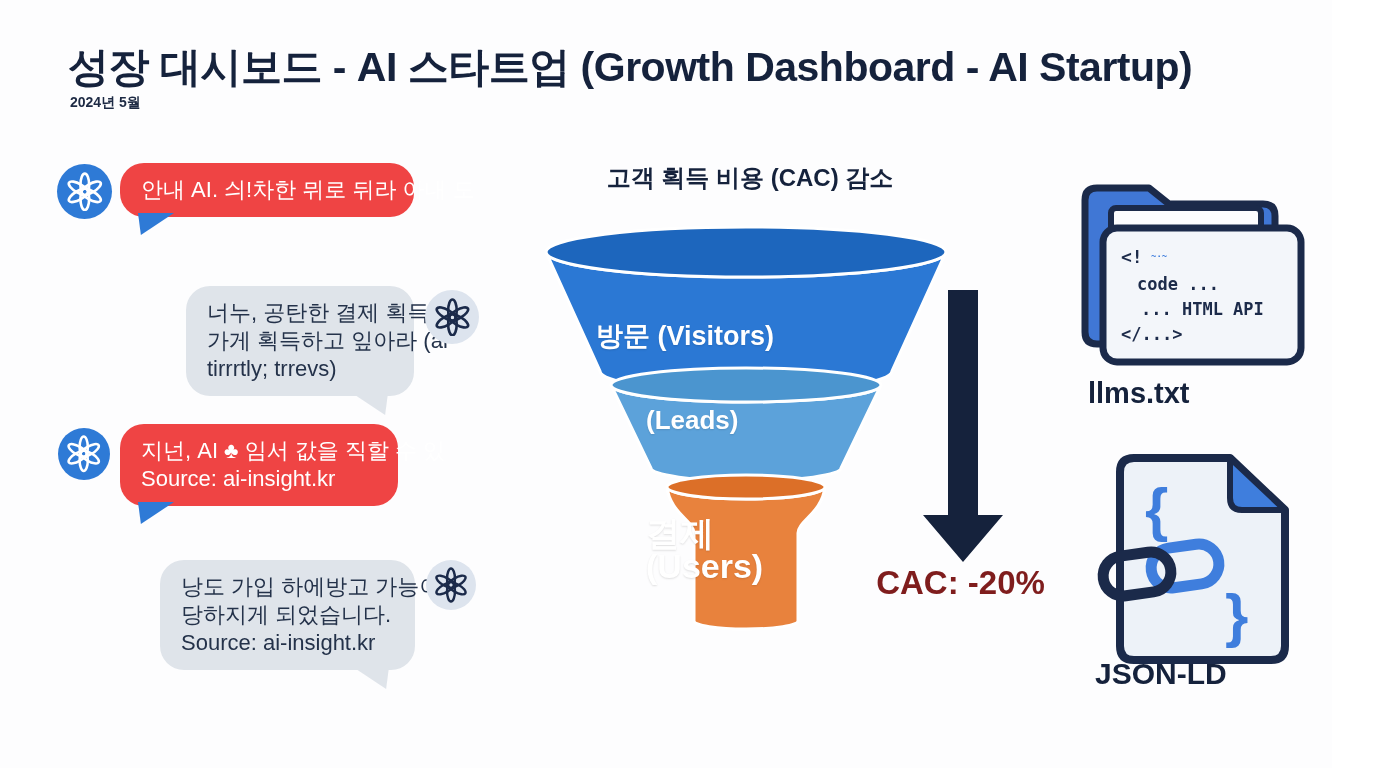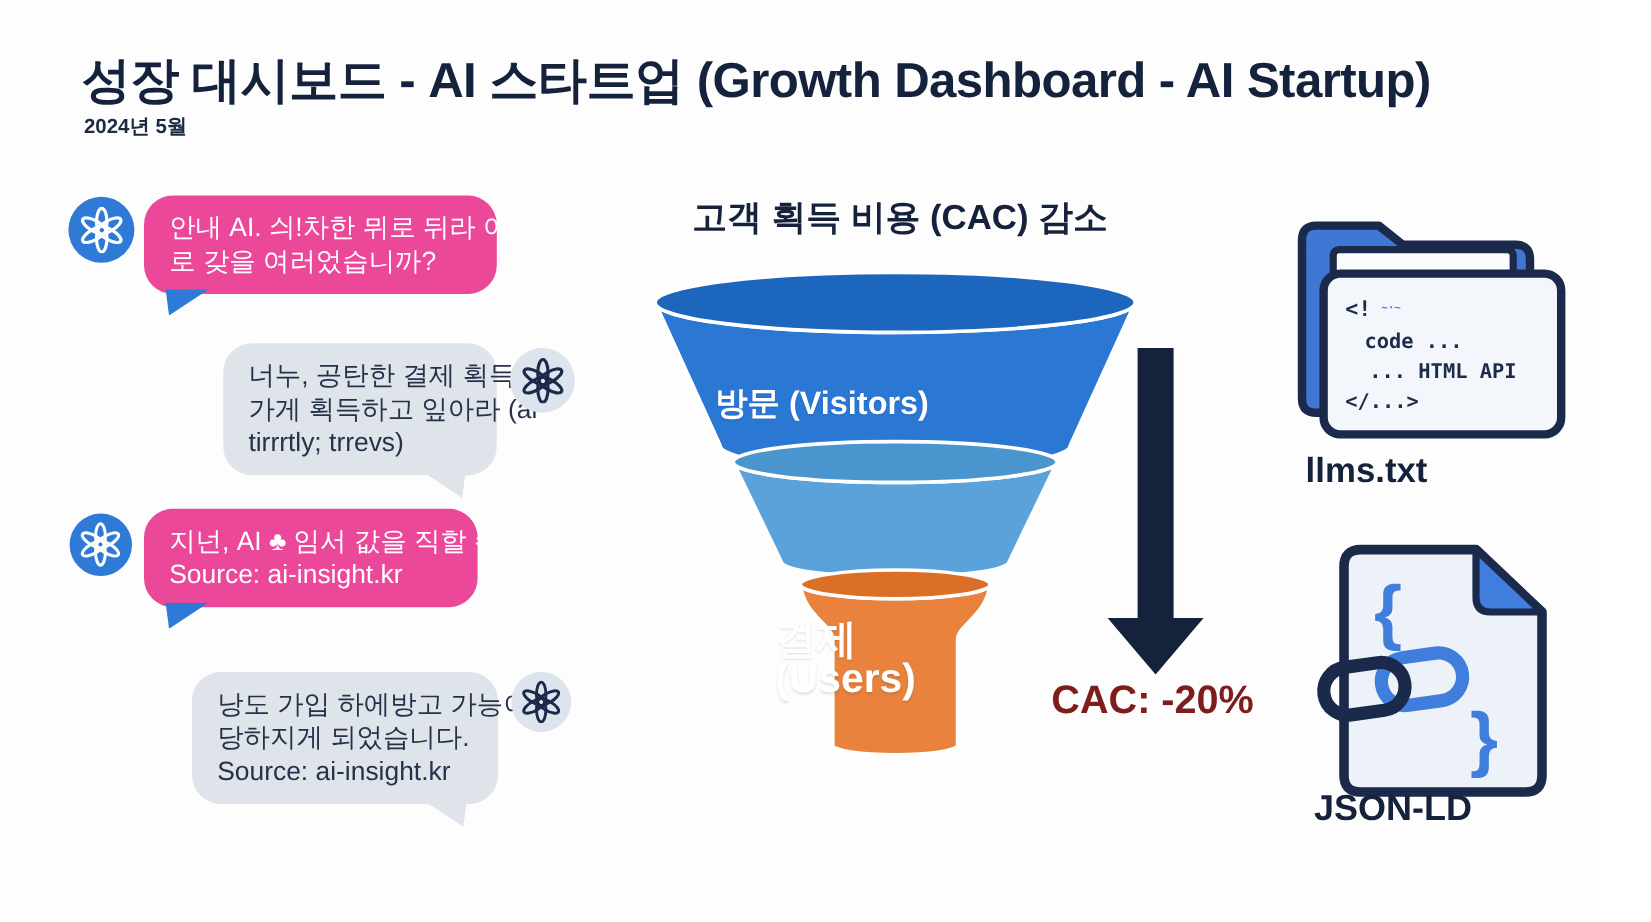--- a/index.html
+++ b/index.html
@@ -4,42 +4,42 @@
 <style>
   * { margin:0; padding:0; box-sizing:border-box; }
   html,body { background:#ffffff; }
   body { font-family:"Liberation Sans","DejaVu Sans",sans-serif; }
   .canvas { position:relative; width:1332px; height:768px; background:#fdfdfe; overflow:hidden; }
   .abs { position:absolute; }
 
   
   .title { left:68px; top:40px; width:1290px; font-size:41px; font-weight:800;
            color:#15223c; letter-spacing:-0.5px; white-space:nowrap; }
-  .subtitle { left:70px; top:94px; font-size:17px; font-weight:600; color:#1d2a44; }
+  .subtitle { left:70px; top:94px; font-size:14px; font-weight:600; color:#1d2a44; }
 
   
   .avatar { border-radius:50%; display:flex; align-items:center; justify-content:center; }
   .avatar.blue  { background:#2e7ad6; }
   .avatar.light { background:#dde4ee; }
   .avatar svg { width:72%; height:72%; }
 
   .bubble { border-radius:24px; padding:13px 21px; font-size:22px; line-height:28px;
             font-weight:500; }
   .bubble .line { white-space:nowrap; }
-  .bubble.blue { background:#ec4899; color:#ffffff; }
+  .bubble.blue { background:#ef4444; color:#ffffff; }
   .bubble.gray { background:#dfe4ea; color:#24324a; }
   .bubble::after { content:""; position:absolute; width:36px; height:22px; }
   .bubble.blue.tail-left::after  { left:18px; bottom:-18px; background:#2e7ad6;
       clip-path:polygon(8% 100%, 0 0, 100% 0); }
   .bubble.gray.tail-right::after { right:26px; bottom:-19px; background:#dfe4ea;
       clip-path:polygon(92% 100%, 0 0, 100% 0); }
 
   
   .funnel-title { left:540px; top:162px; width:420px; text-align:center;
-                  font-size:29px; font-weight:800; color:#15223c; white-space:nowrap; }
+                  font-size:24px; font-weight:800; color:#15223c; white-space:nowrap; }
   .funnel-label { color:#ffffff; font-weight:700; text-align:left; text-shadow:0 1px 2px rgba(0,0,0,.12); }
   .metric { left:858px; top:564px; width:205px; text-align:center;
             font-size:33px; font-weight:800; color:#7f1d1d; white-space:nowrap; }
 
   
   .file-label { text-align:left; font-weight:800; color:#15223c; }
   .code-text { font-family:"DejaVu Sans Mono","Liberation Mono",monospace; font-weight:bold; }
 </style>
 </head>
 <body>
@@ -58,21 +58,20 @@
           <ellipse cx="0" cy="-7" rx="4.4" ry="11.4" transform="rotate(60)"></ellipse>
           <ellipse cx="0" cy="-7" rx="4.4" ry="11.4" transform="rotate(120)"></ellipse>
           <ellipse cx="0" cy="-7" rx="4.4" ry="11.4" transform="rotate(180)"></ellipse>
           <ellipse cx="0" cy="-7" rx="4.4" ry="11.4" transform="rotate(240)"></ellipse>
           <ellipse cx="0" cy="-7" rx="4.4" ry="11.4" transform="rotate(300)"></ellipse>
         </g>
       </svg>
     </div>
     <div class="abs bubble blue tail-left" style="left:120px; top:163px; width:294px;">
       <div class="line">안내 AI. 싀!차한 뮈로 뒤라 아내 도</div>
-      <div class="line">로 갖을 여러었습니까?</div>
     </div>
 
     <div class="abs bubble gray tail-right" style="left:186px; top:286px; width:228px;">
       <div class="line">너누, 공탄한 결제 획득을</div>
       <div class="line">가게 획득하고 잎아라 (ai</div>
       <div class="line">tirrrtly; trrevs)</div>
     </div>
     <div class="abs avatar light" style="left:425px; top:290px; width:54px; height:54px;">
       <svg viewBox="-20 -20 40 40">
         <g fill="none" stroke="#1b2a4a" stroke-width="2.7">
@@ -138,20 +137,21 @@
       </g>
 
       <g>
         <path d="M137,262 A79,12 0 0 0 295,262 C292,288 268,296 268,308 L268,396 A52,8 0 0 1 164,396 L164,308 C164,296 140,288 137,262 Z" fill="#e8823d" stroke="#ffffff" stroke-width="3"></path>
         <ellipse cx="216" cy="262" rx="79" ry="12" fill="#dc6f28" stroke="#ffffff" stroke-width="3"></ellipse>
       </g>
     </svg>
 
     <div class="abs funnel-label" style="left:596px; top:318px; width:300px; font-size:27px;">방문 (Visitors)</div>
     <div class="abs funnel-label" style="left:646px; top:404px; width:200px; font-size:26px; line-height:33px;">
+      <div>(Leads)</div>
     </div>
     <div class="abs funnel-label" style="left:646px; top:517px; width:200px; font-size:34px; line-height:33px;">
       <div>결제</div>
       <div>(Users)</div>
     </div>
 
     <svg class="abs" style="left:915px; top:282px;" width="100" height="290" viewBox="0 0 100 290">
       <path d="M33,8 H63 V233 H88 L48,280 L8,233 H33 Z" fill="#15223c"></path>
     </svg>
 

